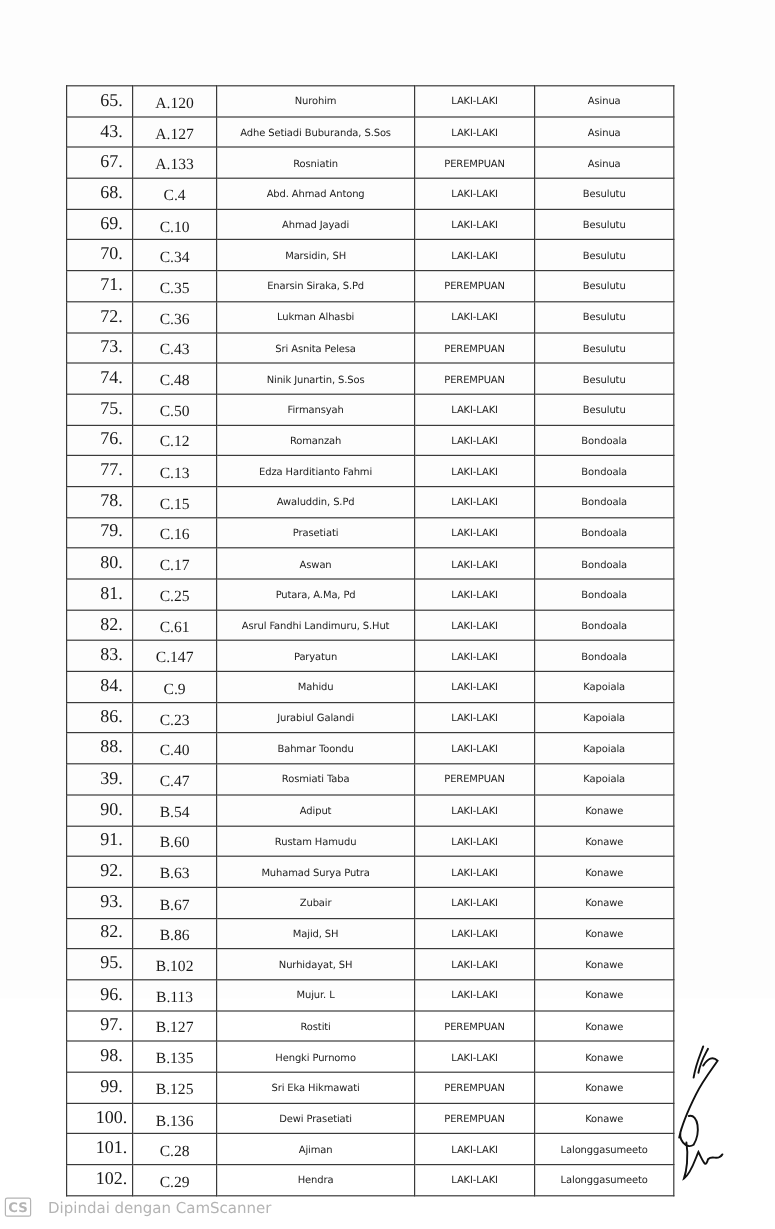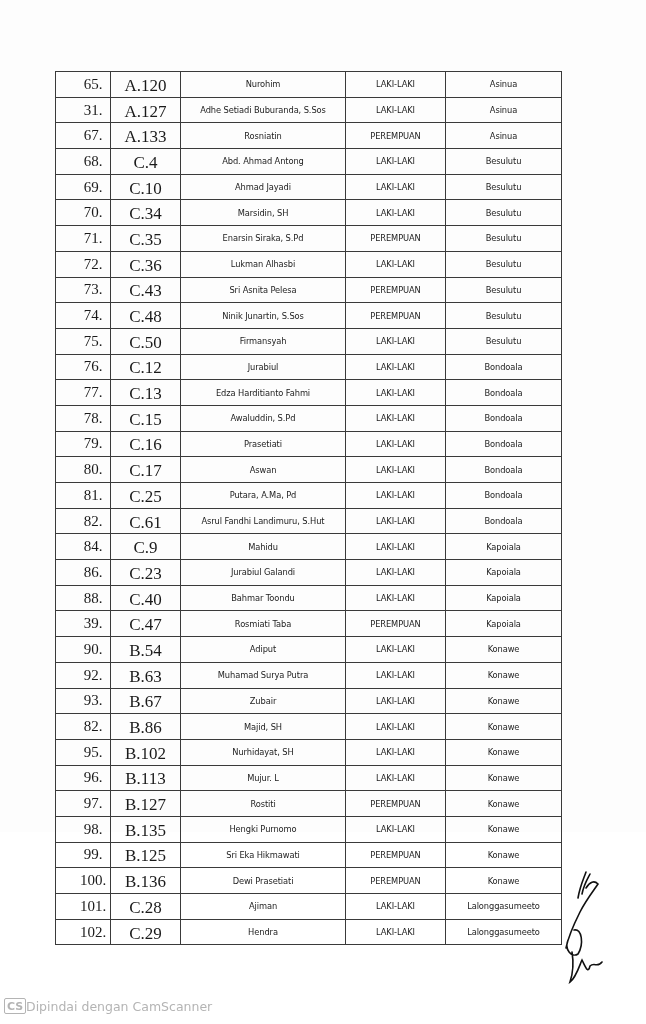--- a/index.html
+++ b/index.html
@@ -2,25 +2,25 @@
 <html><head>
 <meta charset="utf-8">
 <style>
   html, body { margin:0; padding:0; background:#ffffff; }
   body { width:646px; height:1024px; position:relative; overflow:hidden; font-family:"Liberation Sans", sans-serif; color:#1a1a1a; }
   .page { position:absolute; left:0; top:0; width:646px; height:832px; background:#fdfdfd; }
   table.roster { position:absolute; left:55px; top:71px; width:506px; border-collapse:collapse; table-layout:fixed; }
   table.roster td { border:1.3px solid #3a3a3a; height:21.7px; padding:0; text-align:center; vertical-align:middle; overflow:hidden; white-space:nowrap; }
   col.c-no { width:55px; } col.c-code { width:70px; } col.c-name { width:165px; } col.c-gender { width:100px; } col.c-region { width:116px; }
   td.no { font-family:"Liberation Serif", serif; font-size:15px; text-align:left; padding-left:20px !important; vertical-align:top; line-height:17px; }
-  td.code { font-family:"Liberation Serif", serif; font-size:17px; padding-top:3px !important; }
+  td.code { font-family:"Liberation Serif", serif; font-size:13px; padding-top:3px !important; }
   td.name, td.gender, td.region { font-family:"DejaVu Sans", sans-serif; font-size:8.3px; letter-spacing:-0.1px; color:#222; }
   .signature { position:absolute; left:560px; top:868px; width:50px; height:120px; }
   .footer { position:absolute; left:4px; top:996px; height:20px; display:flex; align-items:center; color:#b4b4b4; font-family:"DejaVu Sans", sans-serif; font-size:12.5px; }
-  .cs-logo { width:22px; height:16px; border:1.5px solid #b4b4b4; border-radius:2px; font-size:11px; font-weight:bold; display:flex; align-items:center; justify-content:center; margin-right:0; box-sizing:border-box; }
+  .cs-logo { width:22px; height:16px; border:1.5px solid #b4b4b4; border-radius:2px; font-size:11px; font-weight:bold; display:flex; align-items:center; justify-content:center; margin-right:14px; box-sizing:border-box; }
 </style>
 </head>
 <body>
 
 <div class="page">
   <table class="roster">
     <colgroup>
       <col class="c-no">
         <col class="c-code">
         <col class="c-name">
@@ -29,21 +29,21 @@
     </colgroup>
     <tbody id="roster-body">
         <tr>
           <td class="no">65.</td>
           <td class="code">A.120</td>
           <td class="name">Nurohim</td>
           <td class="gender">LAKI-LAKI</td>
           <td class="region">Asinua</td>
         </tr>
         <tr>
-          <td class="no">31.</td>
+          <td class="no">43.</td>
           <td class="code">A.127</td>
           <td class="name">Adhe Setiadi Buburanda, S.Sos</td>
           <td class="gender">LAKI-LAKI</td>
           <td class="region">Asinua</td>
         </tr>
         <tr>
           <td class="no">67.</td>
           <td class="code">A.133</td>
           <td class="name">Rosniatin</td>
           <td class="gender">PEREMPUAN</td>
@@ -101,21 +101,21 @@
         <tr>
           <td class="no">75.</td>
           <td class="code">C.50</td>
           <td class="name">Firmansyah</td>
           <td class="gender">LAKI-LAKI</td>
           <td class="region">Besulutu</td>
         </tr>
         <tr>
           <td class="no">76.</td>
           <td class="code">C.12</td>
-          <td class="name">Jurabiul</td>
+          <td class="name">Romanzah</td>
           <td class="gender">LAKI-LAKI</td>
           <td class="region">Bondoala</td>
         </tr>
         <tr>
           <td class="no">77.</td>
           <td class="code">C.13</td>
           <td class="name">Edza Harditianto Fahmi</td>
           <td class="gender">LAKI-LAKI</td>
           <td class="region">Bondoala</td>
         </tr>
@@ -148,20 +148,27 @@
           <td class="region">Bondoala</td>
         </tr>
         <tr>
           <td class="no">82.</td>
           <td class="code">C.61</td>
           <td class="name">Asrul Fandhi Landimuru, S.Hut</td>
           <td class="gender">LAKI-LAKI</td>
           <td class="region">Bondoala</td>
         </tr>
         <tr>
+          <td class="no">83.</td>
+          <td class="code">C.147</td>
+          <td class="name">Paryatun</td>
+          <td class="gender">LAKI-LAKI</td>
+          <td class="region">Bondoala</td>
+        </tr>
+        <tr>
           <td class="no">84.</td>
           <td class="code">C.9</td>
           <td class="name">Mahidu</td>
           <td class="gender">LAKI-LAKI</td>
           <td class="region">Kapoiala</td>
         </tr>
         <tr>
           <td class="no">86.</td>
           <td class="code">C.23</td>
           <td class="name">Jurabiul Galandi</td>
@@ -179,20 +186,27 @@
           <td class="no">39.</td>
           <td class="code">C.47</td>
           <td class="name">Rosmiati Taba</td>
           <td class="gender">PEREMPUAN</td>
           <td class="region">Kapoiala</td>
         </tr>
         <tr>
           <td class="no">90.</td>
           <td class="code">B.54</td>
           <td class="name">Adiput</td>
+          <td class="gender">LAKI-LAKI</td>
+          <td class="region">Konawe</td>
+        </tr>
+        <tr>
+          <td class="no">91.</td>
+          <td class="code">B.60</td>
+          <td class="name">Rustam Hamudu</td>
           <td class="gender">LAKI-LAKI</td>
           <td class="region">Konawe</td>
         </tr>
         <tr>
           <td class="no">92.</td>
           <td class="code">B.63</td>
           <td class="name">Muhamad Surya Putra</td>
           <td class="gender">LAKI-LAKI</td>
           <td class="region">Konawe</td>
         </tr>

